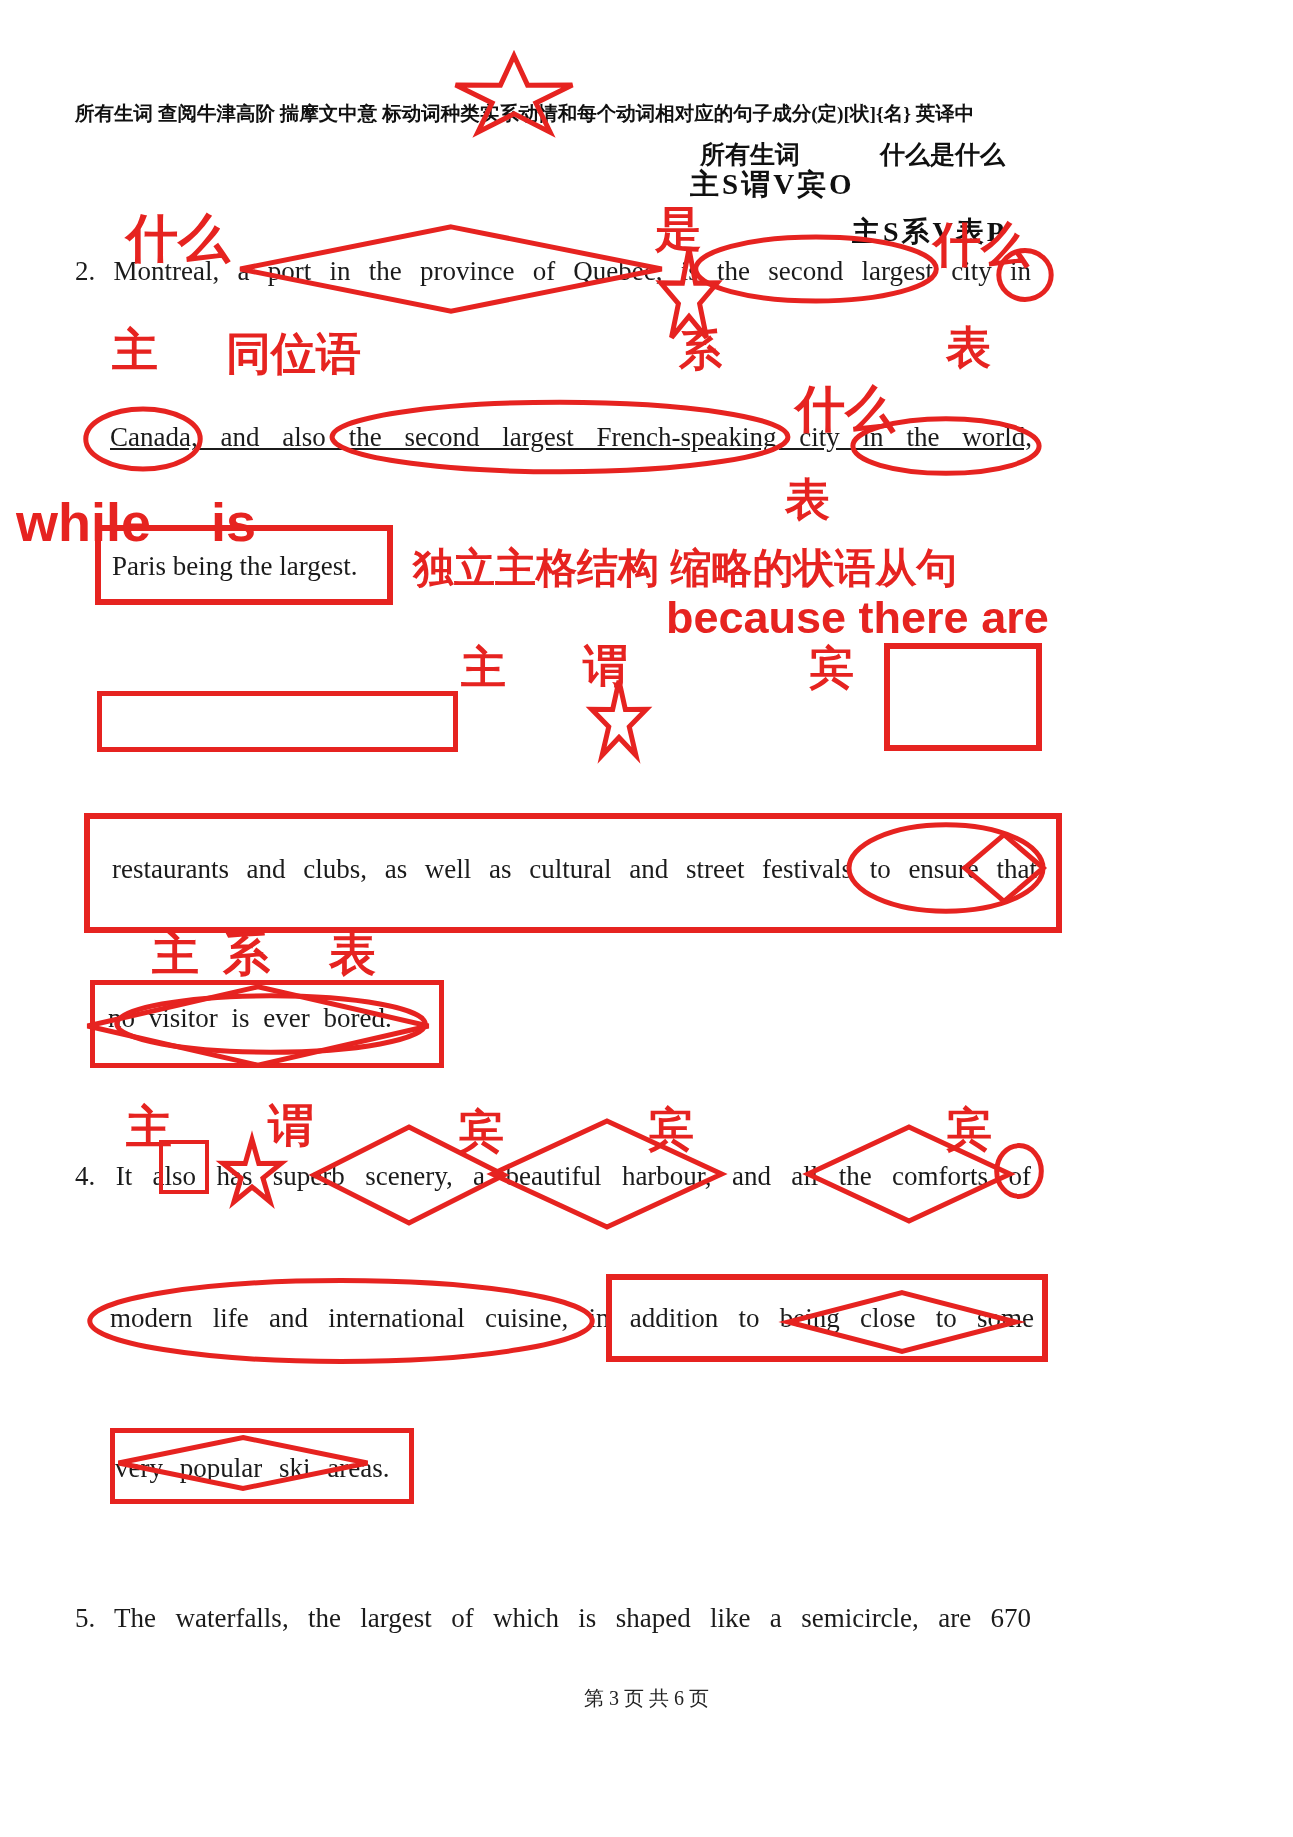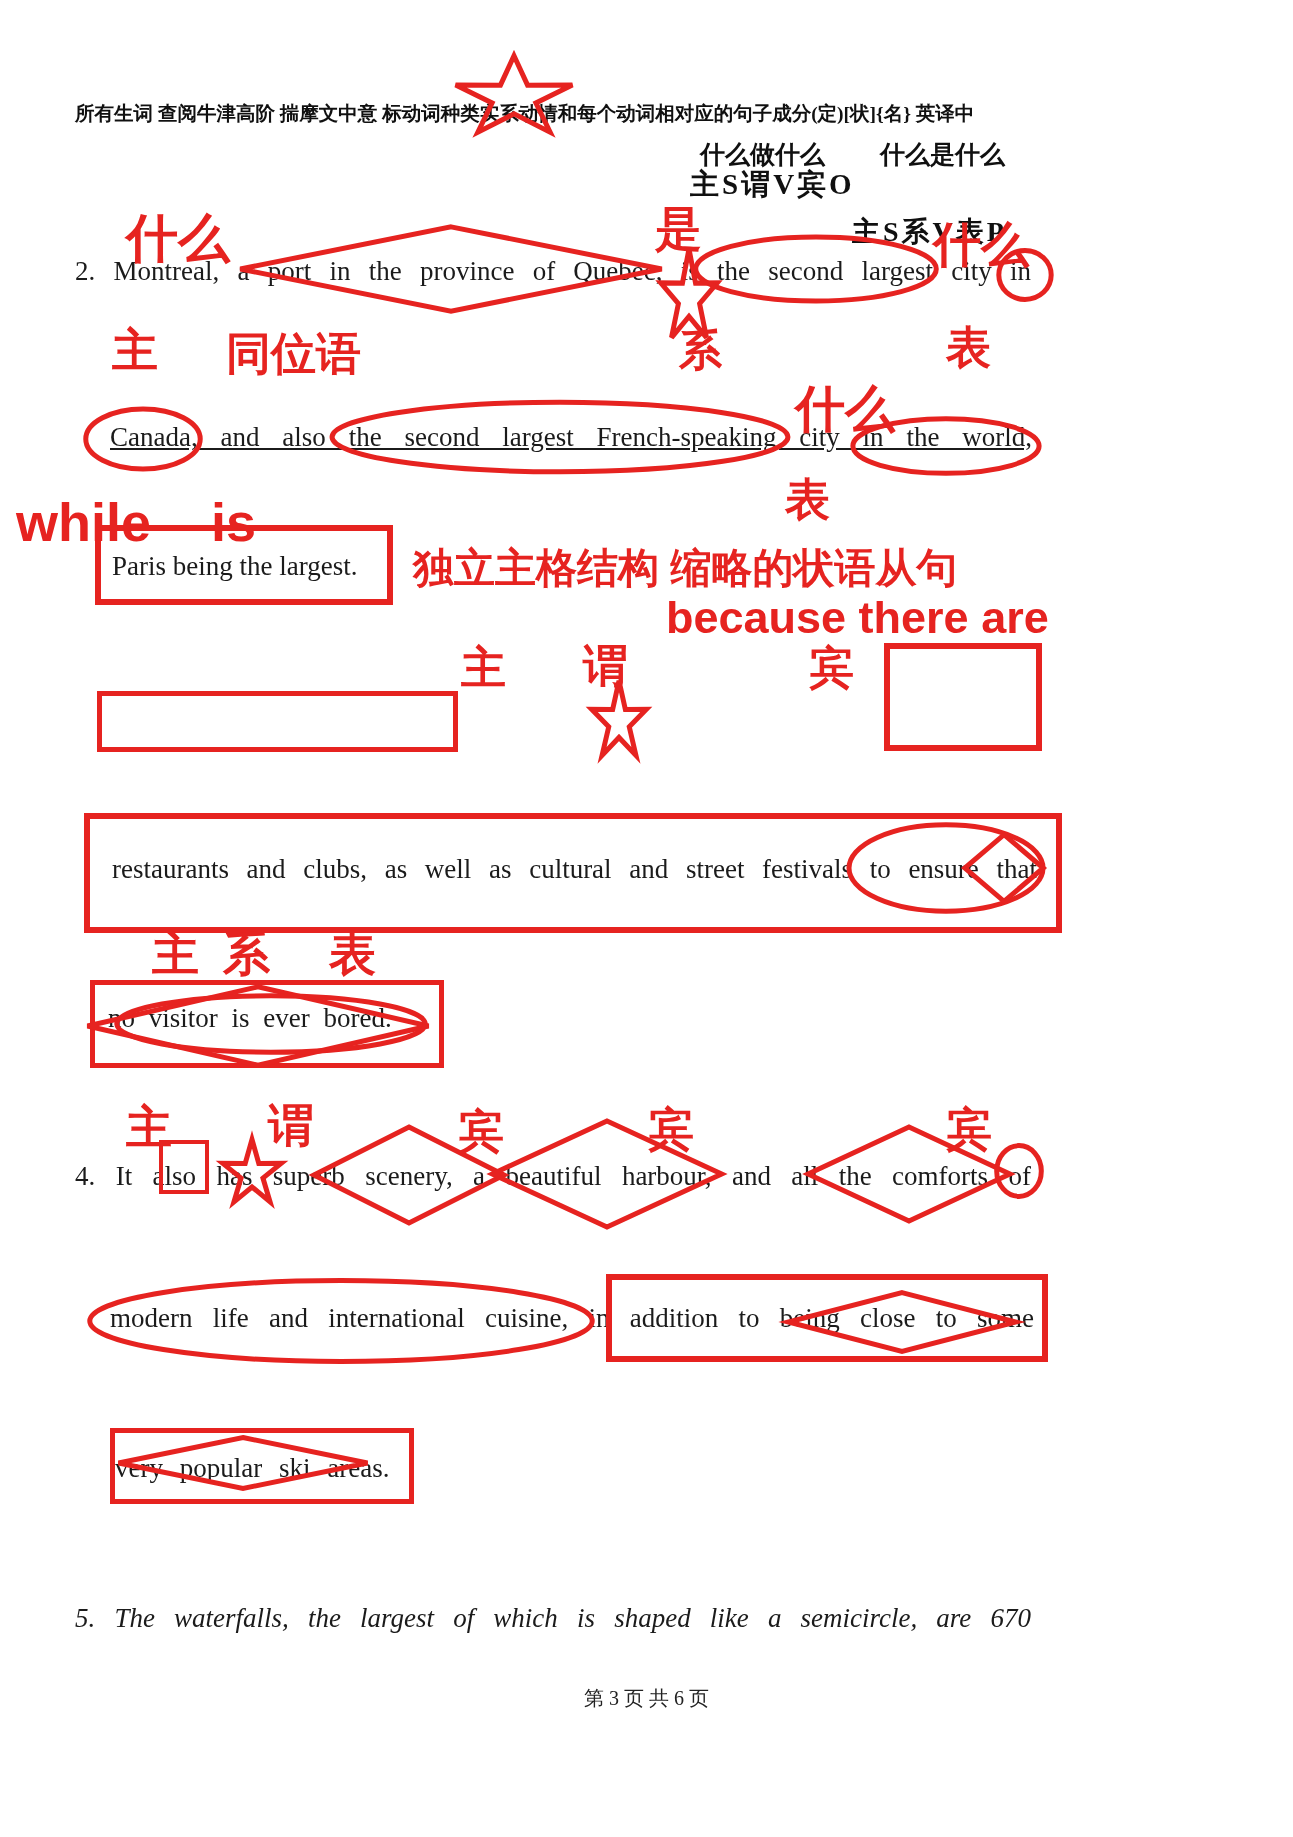--- a/index.html
+++ b/index.html
@@ -18,21 +18,21 @@
 </style>
 </head>
 <body>
 
 <div class="page">
 
   <div class="abs cjk" style="left:75px;top:100px;font-size:19.5px;">所有生词 查阅牛津高阶 揣摩文中意 标动词种类实系动情和每个动词相对应的句子成分(定)[状]{名} 英译中</div>
   <svg class="shape" style="left:450px;top:54px;width:128px;height:88px;" viewBox="0 0 100 100" preserveAspectRatio="none">
       <polygon points="50,2 60.6,35.4 95.6,35.2 67.1,55.6 78.2,88.8 50,68 21.8,88.8 32.9,55.6 4.4,35.2 39.4,35.4" stroke-width="6"></polygon>
     </svg>
-  <div class="abs cjk" style="left:700px;top:138px;font-size:25px;">什么做什么</div>
+  <div class="abs cjk" style="left:700px;top:138px;font-size:25px;">所有生词</div>
   <div class="abs cjk" style="left:880px;top:138px;font-size:25px;">什么是什么</div>
   <div class="abs cjk" style="left:690px;top:165px;font-size:29px;letter-spacing:3px;">主S谓V宾O</div>
   <div class="abs cjk" style="left:852px;top:165px;font-size:28px;letter-spacing:3px;margin-top:48px;">主S系V表P</div>
 
   <div class="abs red" style="left:126px;top:212px;font-size:52px;">什么</div>
   <div class="abs red" style="left:655px;top:205px;font-size:47px;">是</div>
   <div class="abs red" style="left:933px;top:221px;font-size:48px;">什么</div>
 
   <div class="abs en just" style="left:75px;top:255px;width:956px;">2. Montreal, a port in the province of Quebec, is the second largest city in</div>
 
@@ -138,17 +138,17 @@
   <svg class="shape" style="left:786px;top:1292px;width:232px;height:60px;" viewBox="0 0 100 100" preserveAspectRatio="none">
       <polygon points="50,1 99,50 50,99 1,50"></polygon>
     </svg>
 
   <div class="abs rbox" style="left:110px;top:1428px;width:304px;height:76px;"></div>
   <div class="abs en" style="left:115px;top:1452px;white-space:nowrap;word-spacing:10px;">very popular ski areas.</div>
   <svg class="shape" style="left:116px;top:1437px;width:254px;height:52px;" viewBox="0 0 100 100" preserveAspectRatio="none">
       <polygon points="50,1 99,50 50,99 1,50"></polygon>
     </svg>
 
-  <div class="abs en just" style="left:75px;top:1602px;width:956px;font-style:italic;">5. The waterfalls, the largest of which is shaped like a semicircle, are 670</div>
+  <div class="abs en just" style="left:75px;top:1602px;width:956px;">5. The waterfalls, the largest of which is shaped like a semicircle, are 670</div>
 
   <div class="abs footer" style="left:0;top:1685px;width:1293px;">第 3 页 共 6 页</div>
 
 </div>
 
 </body></html>

